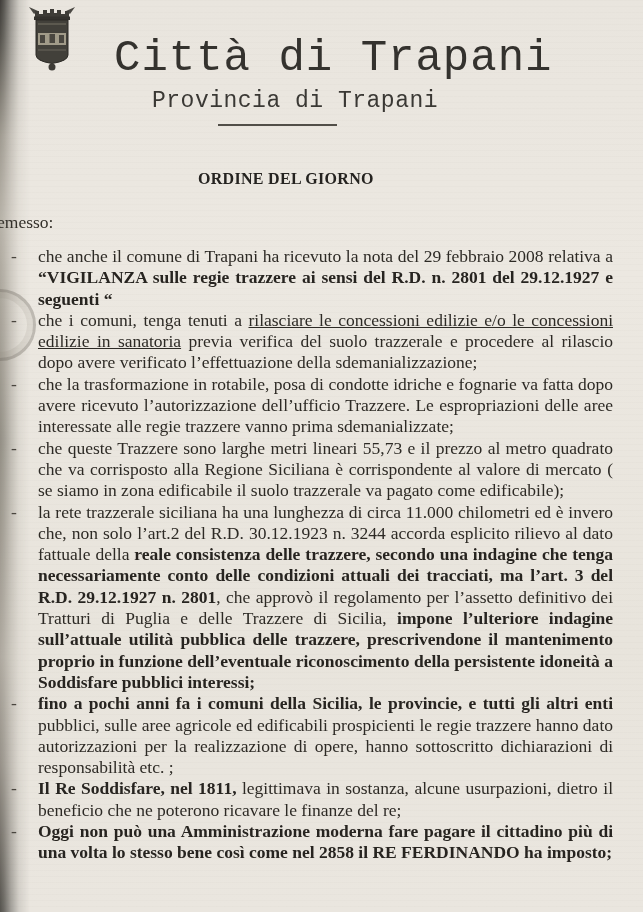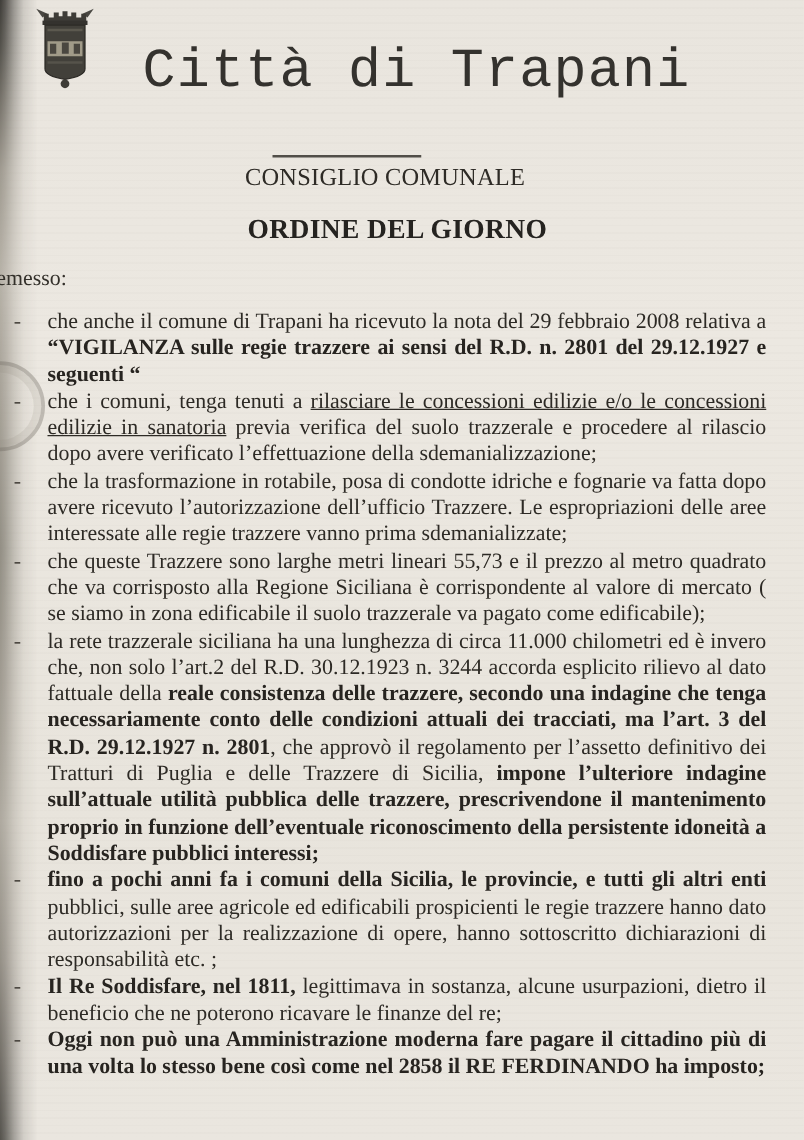--- a/index.html
+++ b/index.html
@@ -50,21 +50,21 @@
     position: absolute; left: 218px; top: 124px; width: 119px; height: 2px;
     background: #514e48;
   }
   .org {
     position: absolute; left: 196px; top: 132px;
     font-size: 19.5px; letter-spacing: 0.2px; white-space: nowrap;
     color: #2e2b26;
   }
   .doc-title {
     position: absolute; left: 198px; top: 170px;
-    font-size: 22px; font-weight: bold; letter-spacing: 0.3px; white-space: nowrap;
+    font-size: 16px; font-weight: bold; letter-spacing: 0.3px; white-space: nowrap;
     color: #252320;
   }
   .premise {
     position: absolute; left: -3px; top: 212px;
     font-size: 17.5px; color: #33302a;
   }
   ul.bullets {
     position: absolute; left: 10px; top: 246px; width: 603px;
     margin: 0; padding: 0; list-style: none;
   }
@@ -98,22 +98,22 @@
     <rect x="10" y="20" width="28" height="2" fill="#5c594f"></rect>
     <rect x="10" y="30" width="28" height="12" fill="#a19b89"></rect>
     <rect x="12" y="32" width="5" height="8" fill="#4a4740"></rect>
     <rect x="21.5" y="31" width="5.5" height="9" fill="#4a4740"></rect>
     <rect x="31" y="32" width="5" height="8" fill="#4a4740"></rect>
     <rect x="10" y="46" width="28" height="2" fill="#56534b"></rect>
     <circle cx="24" cy="64" r="3.5" fill="#3e3c37"></circle>
   </svg>
 
   <div class="title">Città di Trapani</div>
+  <div class="subtitle">Provincia di Trapani</div>
   <div class="divider"></div>
-  <div class="org">CONSIGLIO COMUNALE</div>
   <div class="doc-title">ORDINE DEL GIORNO</div>
 
   <div class="premise">emesso:</div>
 
   <ul class="bullets" id="bullets">
       <li><span class="marker">-</span><span>che anche il comune di Trapani  ha ricevuto la nota del 29 febbraio 2008 relativa a  </span><span class="b">“VIGILANZA sulle regie trazzere ai sensi del R.D. n. 2801 del 29.12.1927 e seguenti “</span></li>
       <li><span class="marker">-</span><span>che i comuni, tenga tenuti a </span><span class="u">rilasciare le concessioni edilizie e/o le concessioni edilizie in sanatoria</span><span> previa verifica del suolo trazzerale e procedere al rilascio dopo avere verificato l’effettuazione della sdemanializzazione;</span></li>
       <li><span class="marker">-</span><span>che la trasformazione in rotabile, posa di condotte idriche e fognarie va fatta dopo avere ricevuto l’autorizzazione dell’ufficio Trazzere. Le  espropriazioni delle aree interessate alle regie trazzere vanno prima sdemanializzate;</span></li>
       <li><span class="marker">-</span><span>che queste Trazzere sono larghe metri lineari 55,73 e il prezzo al metro quadrato che va corrisposto alla Regione Siciliana è corrispondente al valore di mercato ( </span><span class="i">se siamo in zona edificabile il suolo trazzerale va pagato come edificabile);</span></li>
       <li><span class="marker">-</span><span>la rete trazzerale siciliana ha una lunghezza di circa 11.000 chilometri ed è invero che, non solo l’art.2 del R.D. 30.12.1923 n. 3244 accorda esplicito rilievo al dato fattuale della </span><span class="b">reale consistenza delle trazzere, secondo una indagine che tenga necessariamente conto delle condizioni attuali dei tracciati, ma l’art. 3 del R.D. 29.12.1927 n. 2801</span><span>, che approvò il regolamento per l’assetto definitivo dei Tratturi di Puglia e delle Trazzere di Sicilia, </span><span class="b">impone l’ulteriore indagine sull’attuale utilità pubblica delle trazzere, prescrivendone il mantenimento proprio in funzione dell’eventuale riconoscimento della persistente idoneità a Soddisfare pubblici interessi;</span></li>

